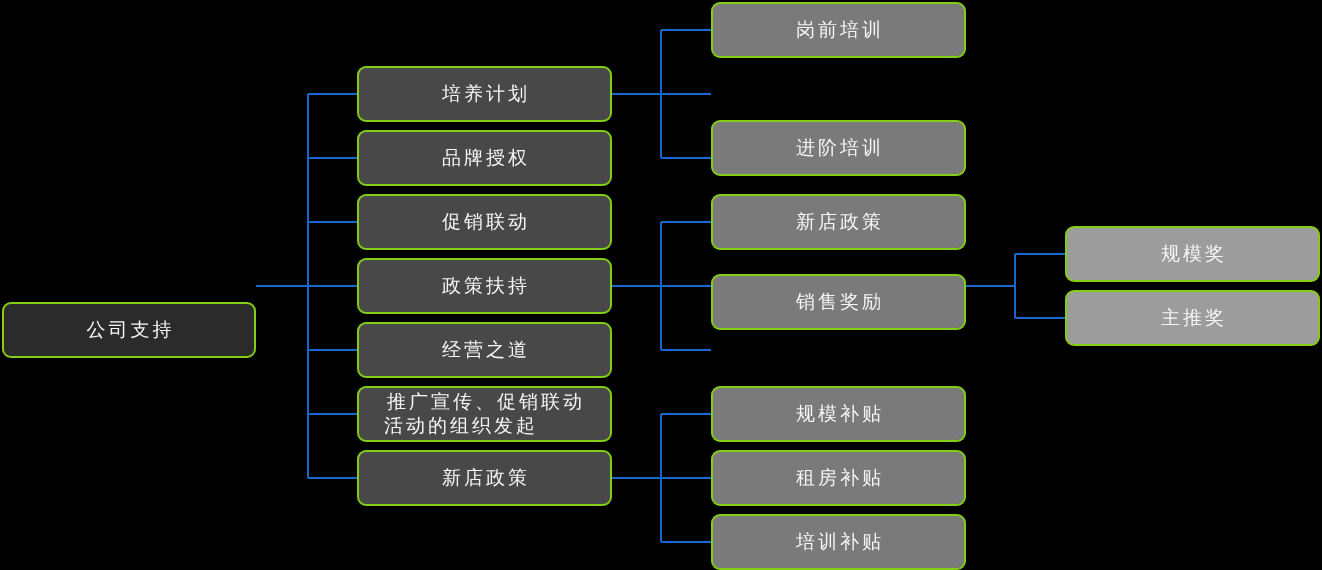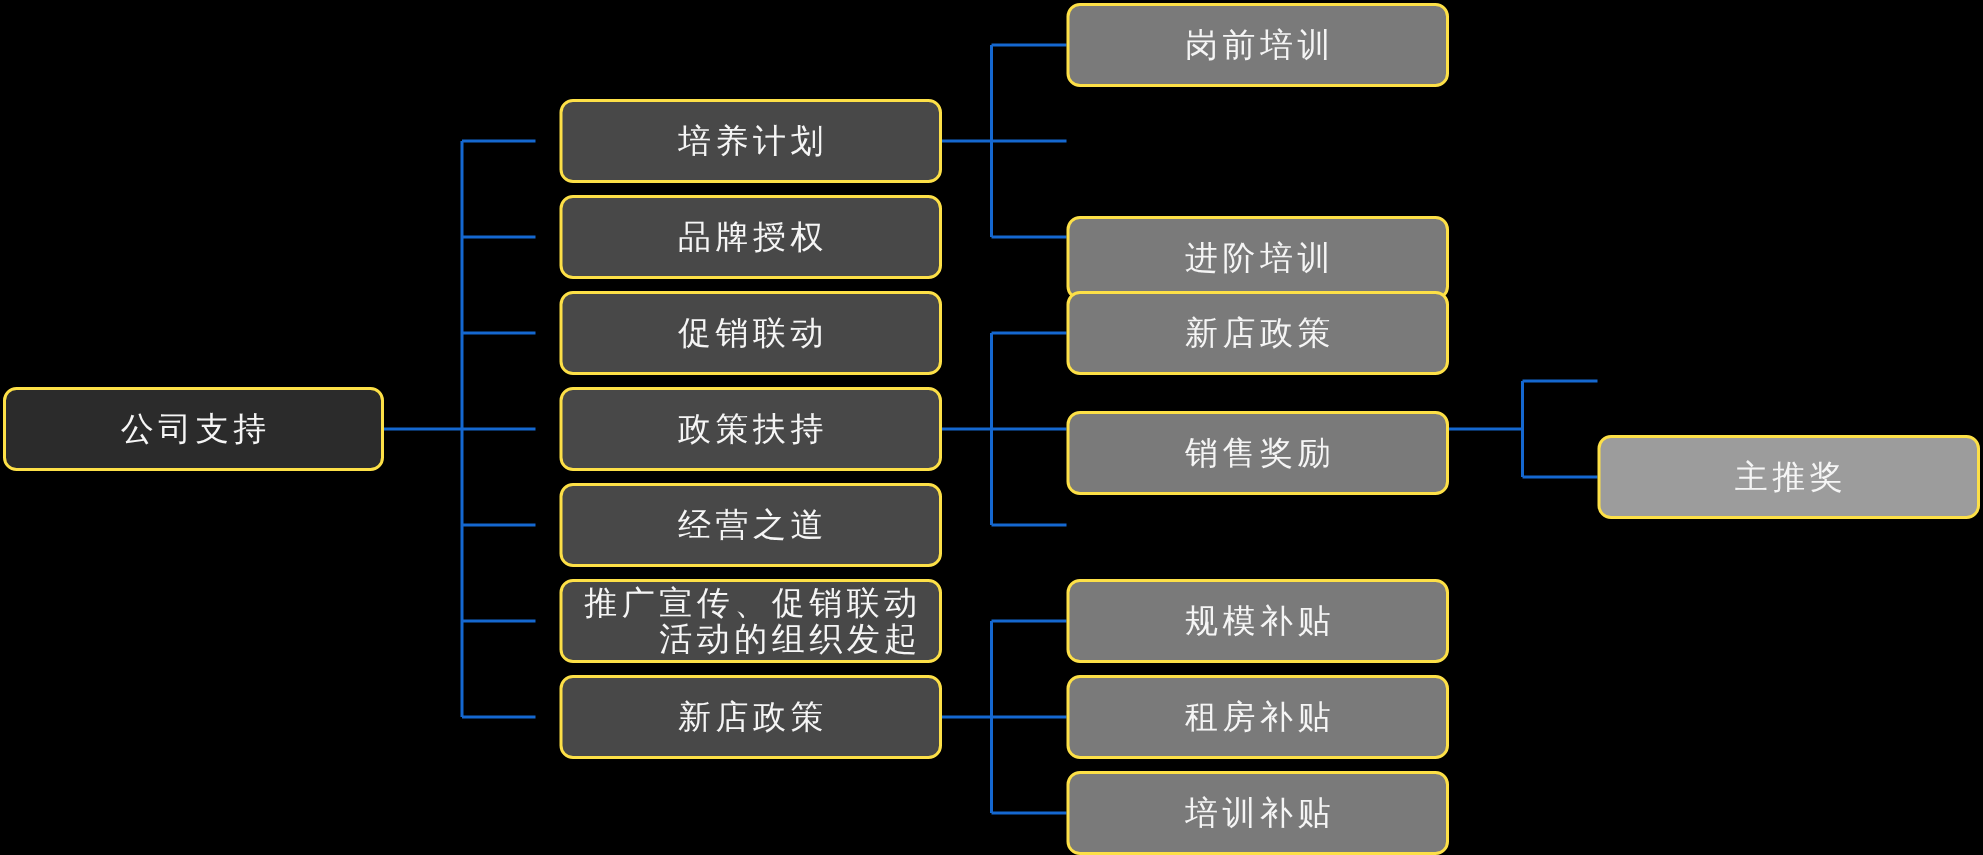--- a/index.html
+++ b/index.html
@@ -17,36 +17,36 @@
   }
   #connectors {
     position: absolute;
     left: 0;
     top: 0;
   }
   .node {
     position: absolute;
     box-sizing: border-box;
     height: 56px;
-    border: 2px solid #fde047;
+    border: 2px solid #84cc16;
     border-radius: 9px;
     display: flex;
     align-items: center;
     justify-content: center;
     color: #f5f5f5;
-    font-size: 22px;
+    font-size: 19px;
     letter-spacing: 3px;
     text-indent: 3px;
-    text-align: right;
+    text-align: left;
     white-space: pre-line;
     line-height: 24px;
     cursor: default;
   }
-  .l1 { background: #2b2b2b; left: 2px;    width: 254px; }
-  .l2 { background: #484848; left: 357px;  width: 255px; margin-left: 16px; }
+  .l1 { background: #2b2b2b; left: 2px;    width: 254px; margin-top: 44px; }
+  .l2 { background: #484848; left: 357px;  width: 255px; }
   .l3 { background: #7a7a7a; left: 711px;  width: 255px; }
   .l4 { background: #9c9c9c; left: 1065px; width: 255px; }
 </style>
 </head>
 <body>
 
 <div id="canvas">
 
   <svg id="connectors" width="1322" height="570" viewBox="0 0 1322 570">
     <g stroke="#1568d0" stroke-width="2" fill="none">
@@ -68,24 +68,25 @@
   <div class="node l2" style="top:66px">培养计划</div>
   <div class="node l2" style="top:130px">品牌授权</div>
   <div class="node l2" style="top:194px">促销联动</div>
   <div class="node l2" style="top:258px">政策扶持</div>
   <div class="node l2" style="top:322px">经营之道</div>
   <div class="node l2" style="top:386px">推广宣传、促销联动
 活动的组织发起</div>
   <div class="node l2" style="top:450px">新店政策</div>
 
   <div class="node l3" style="top:2px">岗前培训</div>
-  <div class="node l3" style="top:144px">进阶培训</div>
+  <div class="node l3" style="top:120px">进阶培训</div>
 
   <div class="node l3" style="top:194px">新店政策</div>
   <div class="node l3" style="top:274px">销售奖励</div>
 
   <div class="node l3" style="top:386px">规模补贴</div>
   <div class="node l3" style="top:450px">租房补贴</div>
   <div class="node l3" style="top:514px">培训补贴</div>
 
+  <div class="node l4" style="top:226px">规模奖</div>
   <div class="node l4" style="top:290px">主推奖</div>
 
 </div>
 
 </body></html>

